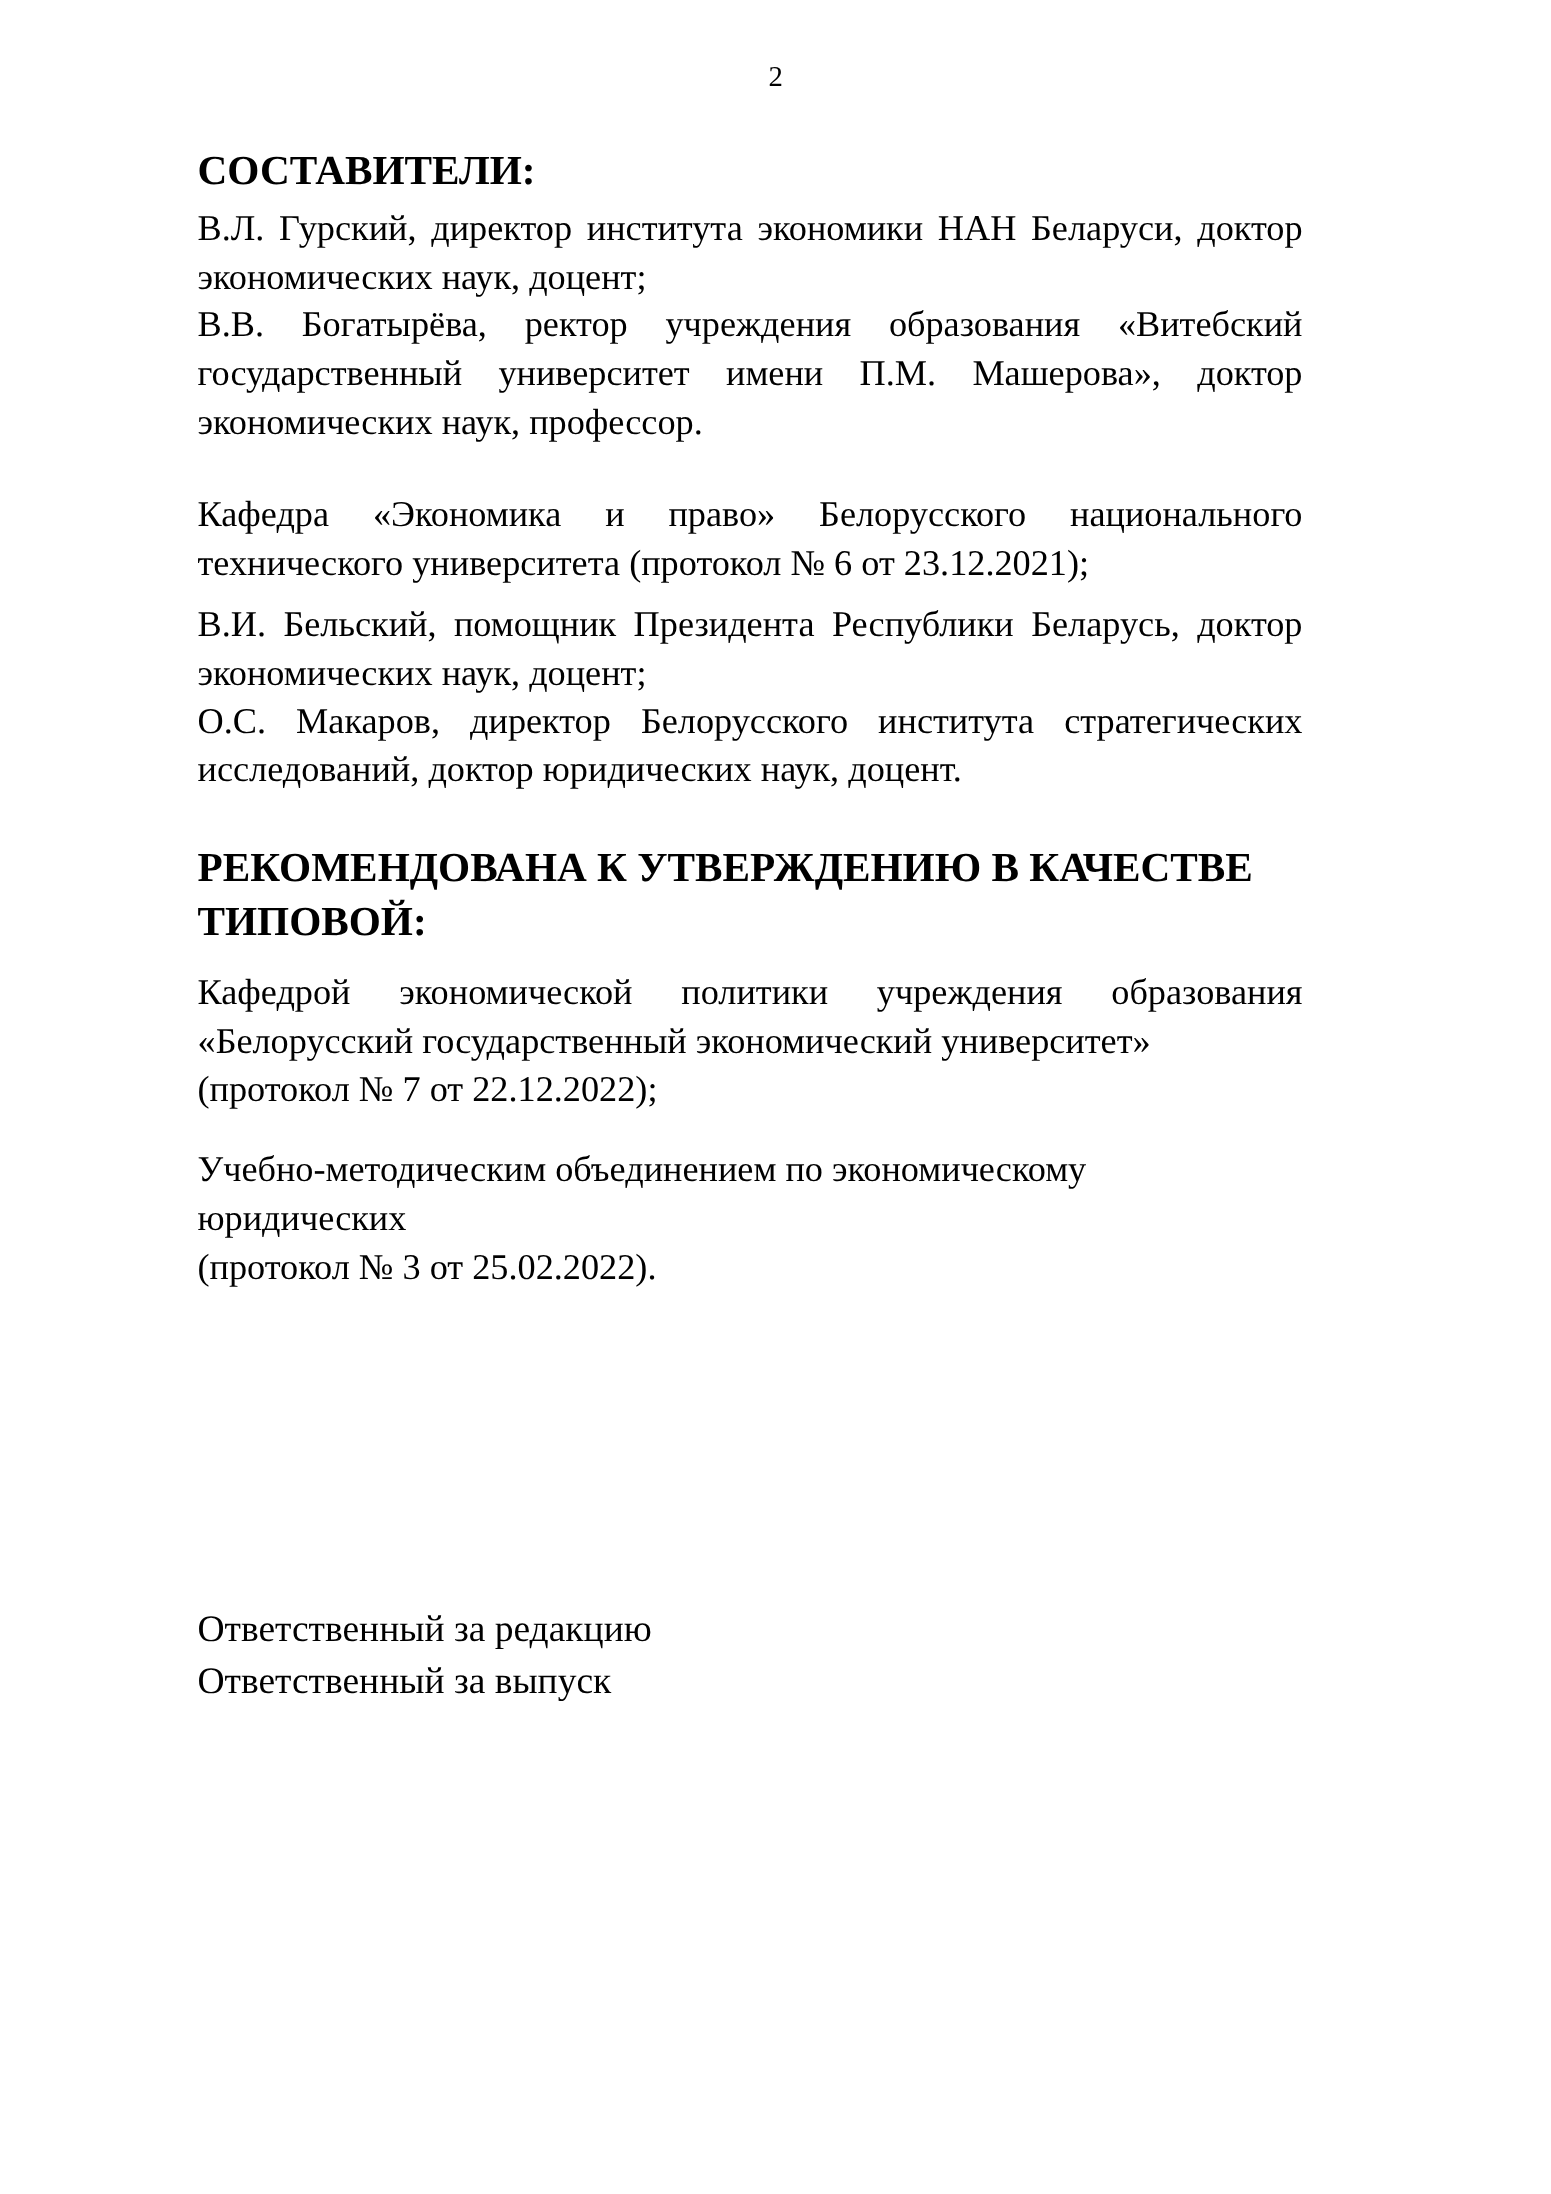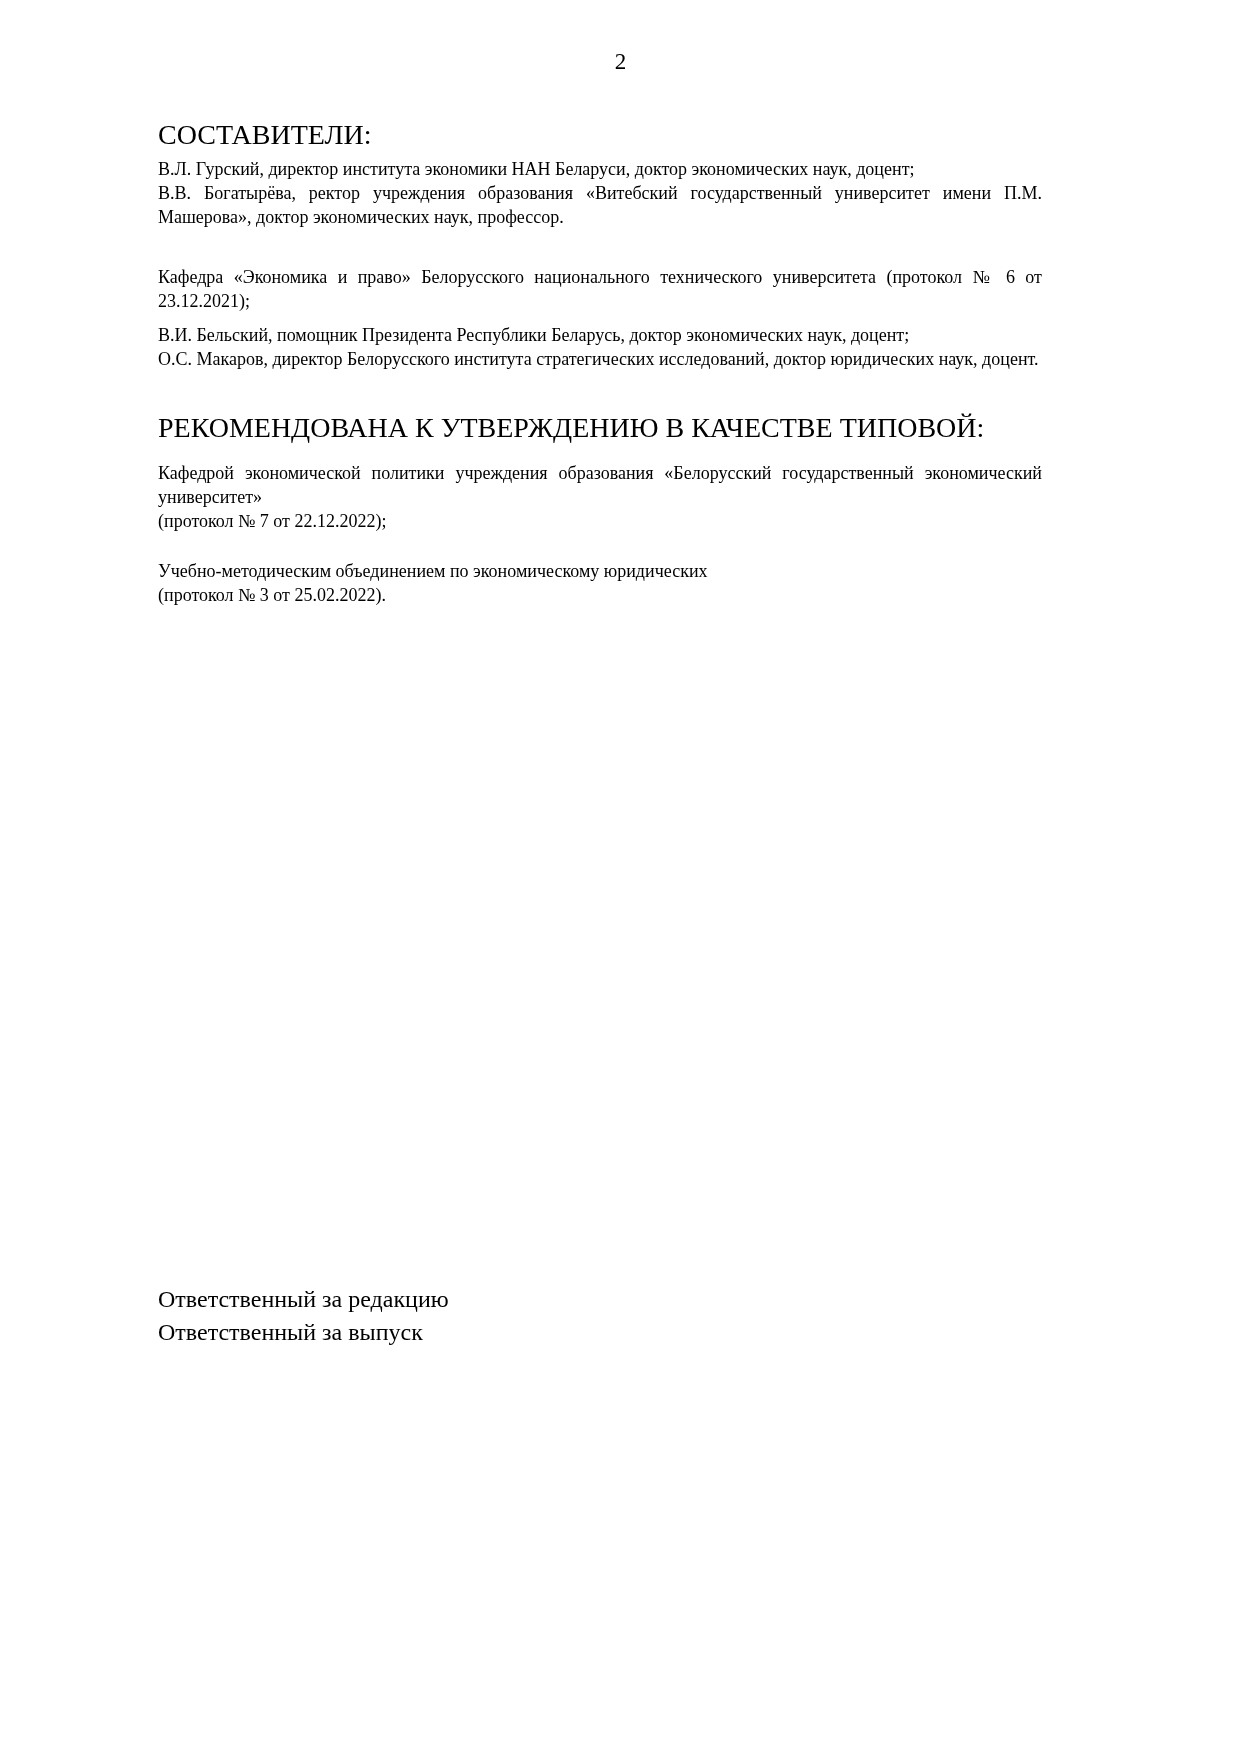--- a/index.html
+++ b/index.html
@@ -34,28 +34,28 @@
   .content {
     position: absolute;
     top: 116px;
     left: 158px;
     width: 884px;
   }
   .block {
     margin-bottom: 0;
   }
   .heading {
-    font-weight: normal;
-    font-size: 28px;
+    font-weight: bold;
+    font-size: 33px;
     line-height: 1.33;
     margin: 0 0 4px 0;
     text-align: left;
   }
   .para {
-    font-size: 18px;
+    font-size: 29px;
     line-height: 1.335;
     margin: 0;
     text-align: justify;
     text-justify: inter-word;
   }
   .para.left {
     text-align: left;
   }
   .gap-sm {
     height: 10px;
@@ -66,21 +66,21 @@
   .gap-lg {
     height: 38px;
   }
   .footer-block {
     position: absolute;
     top: 1283px;
     left: 158px;
     width: 884px;
   }
   .footer-line {
-    font-size: 24px;
+    font-size: 30px;
     line-height: 1.38;
     margin: 0;
     text-align: left;
   }
 </style>
 </head>
 <body>
 
 <div class="page">
 

